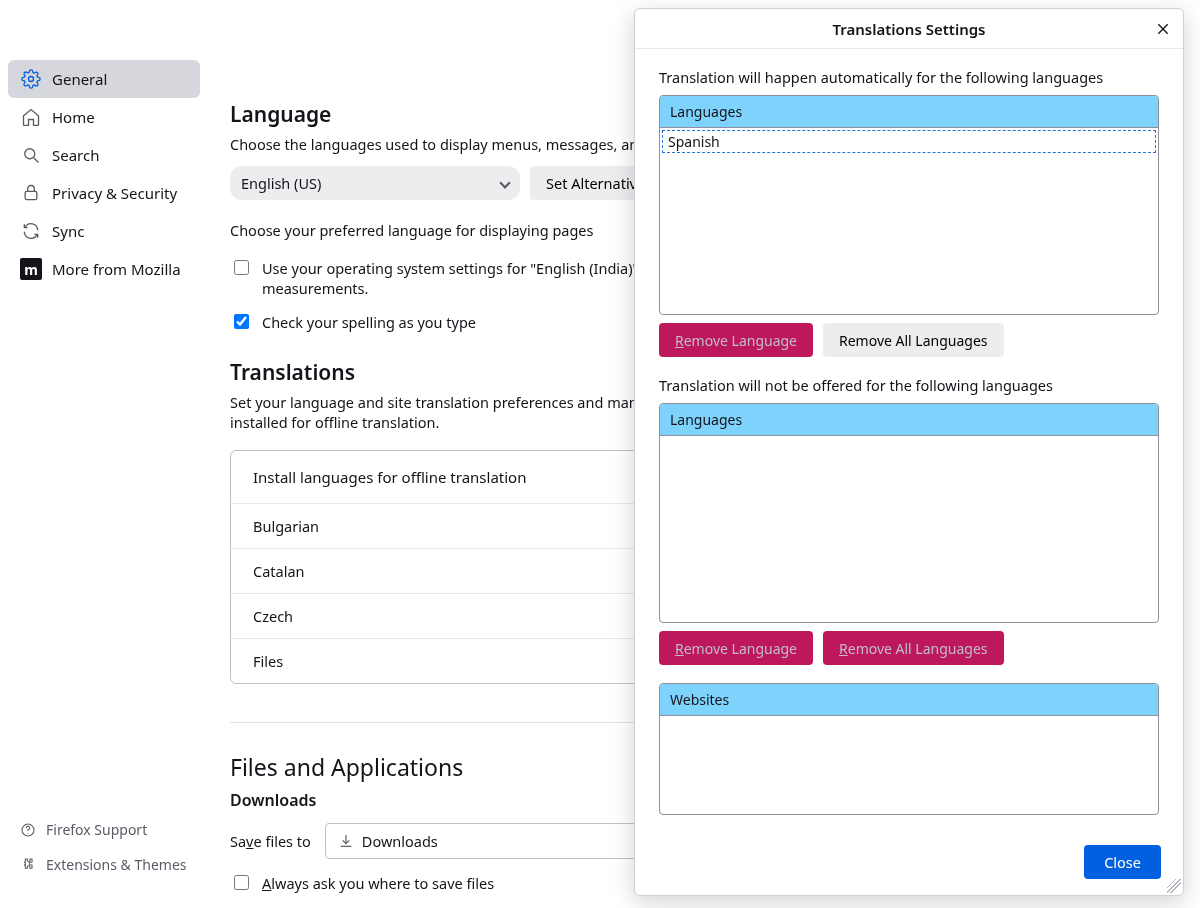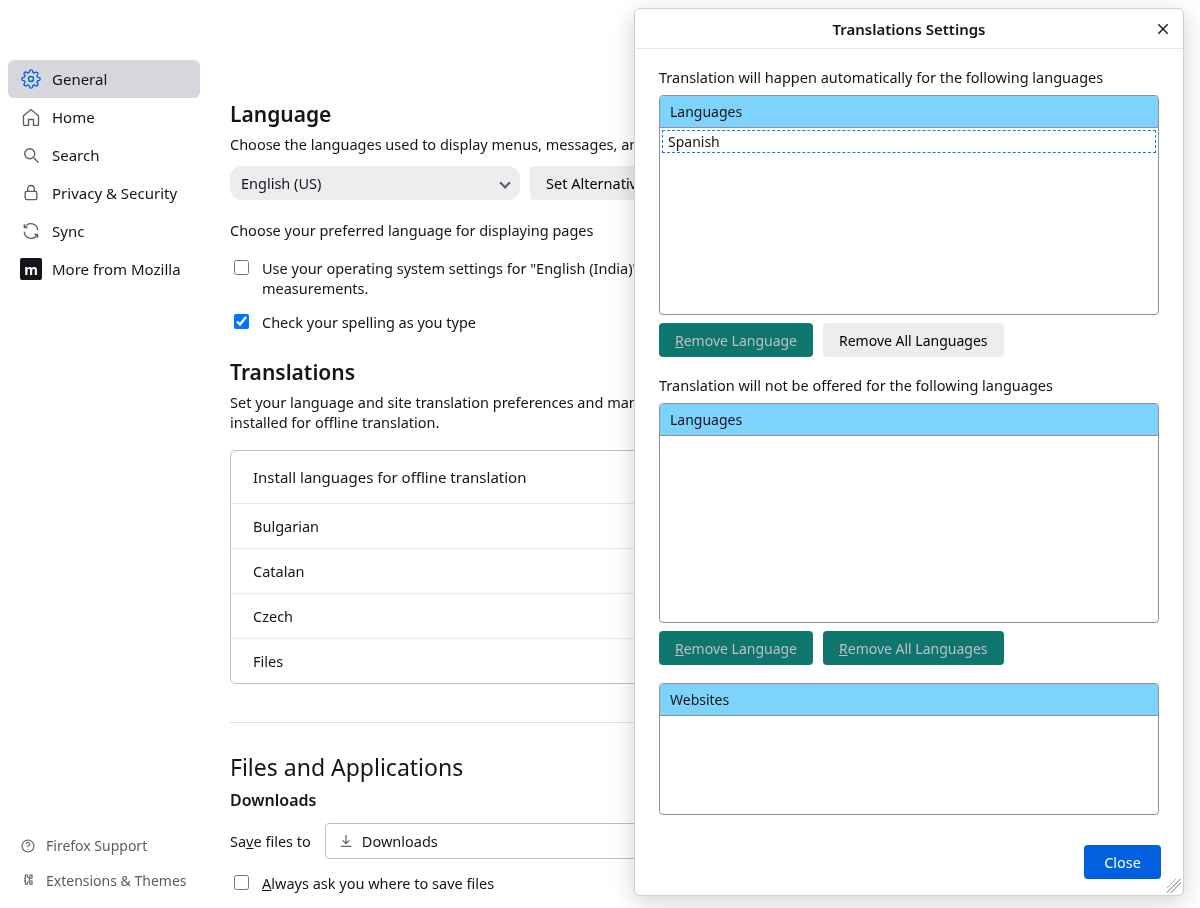--- a/index.html
+++ b/index.html
@@ -20,21 +20,21 @@
     --primary-text:#fff;
     --list-border:#8f8f9d;
     --focus:#0060df;
   }
   *{box-sizing:border-box;font-family:system-ui,-apple-system,"Segoe UI",Roboto,sans-serif;}
   html,body{margin:0;padding:0;width:1200px;height:908px;overflow:hidden;color:var(--text);font-size:14.5px;background:var(--bg);}
   body{position:relative;}
 
   
   .sidebar{
-    position:absolute;left:0;top:0;bottom:0;width:208px;
+    position:absolute;left:0;top:0;bottom:16px;width:208px;
     padding:60px 8px 12px 8px;
     display:flex;flex-direction:column;
   }
   .side-item{
     display:flex;align-items:center;gap:10px;
     padding:8px 12px;border-radius:6px;cursor:pointer;
     font-size:15px;color:var(--text);
   }
   .side-item.selected{background:#d6d6dd;}
   .side-item .icon-wrap{width:22px;height:22px;display:flex;align-items:center;justify-content:center;}
@@ -129,21 +129,21 @@
   }
   .list-box .list-body{min-height:30px;}
   .list-box .list-item{
     padding:4px 8px;font-size:14px;cursor:pointer;
   }
   .list-box .list-item.focused{
     outline:1.5px dashed #2275d7;outline-offset:-3px;
   }
   .btn-row{display:flex;gap:10px;margin-bottom:18px;}
   .btn-row .btn-grey{font-size:14px;}
-  .btn-grey[disabled]{color:var(--btn-disabled);background:#0f766e;cursor:default;}
+  .btn-grey[disabled]{color:var(--btn-disabled);background:#be185d;cursor:default;}
   .btn-primary{
     height:34px;padding:0 20px;background:var(--primary);color:var(--primary-text);
     border:none;border-radius:4px;font-size:14.5px;cursor:pointer;
   }
   .modal-label{font-size:14.5px;margin-bottom:4px;}
 
   
   .grip{
     position:absolute;right:2px;bottom:2px;width:14px;height:14px;
     background:

